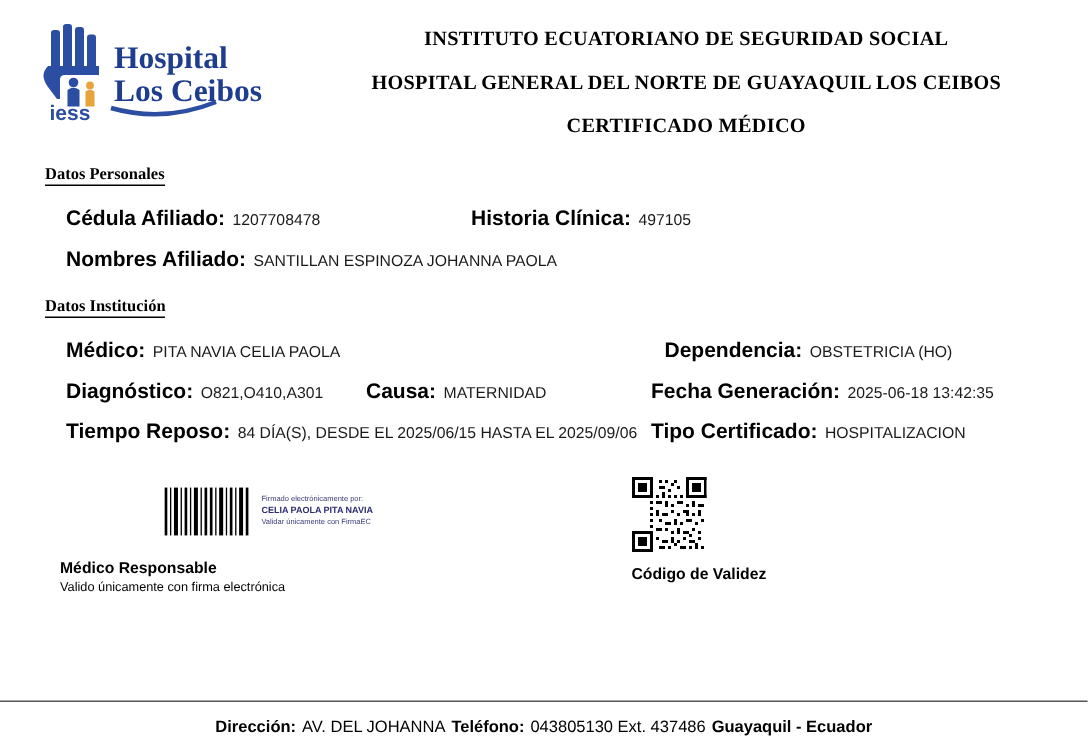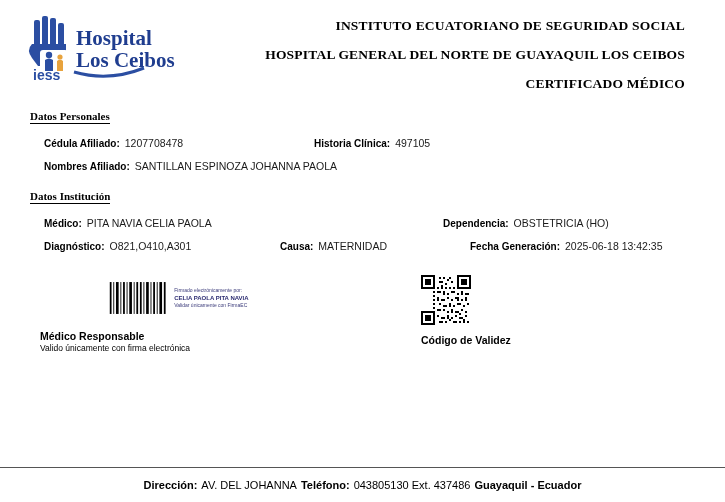--- a/index.html
+++ b/index.html
@@ -29,22 +29,21 @@
     padding-left: 24px;
     box-sizing: border-box;
     display: flex;
     align-items: flex-start;
   }
   .logo-svg {
     display: block;
   }
   .header-titles {
     flex: 1;
-    text-align: right;
-    padding-right: 40px;
+    text-align: center;
     padding-top: 4px;
   }
   .header-titles div {
     font-family: "Liberation Serif", serif;
     font-weight: bold;
     font-size: 13.5px;
     letter-spacing: 0.2px;
     color: #000;
     margin-bottom: 13px;
   }
@@ -63,41 +62,41 @@
   .sec-block { margin-top: 14px; }
 
   .row {
     display: flex;
     margin: 11px 0 0 44px;
     font-size: 11px;
     align-items: baseline;
   }
   .lbl {
     font-weight: bold;
-    font-size: 10px;
+    font-size: 14px;
     color: #000;
     white-space: nowrap;
   }
   .val {
     font-size: 10.5px;
     color: #1a1a1a;
     margin-left: 5px;
     white-space: nowrap;
   }
 
   .field { display: flex; align-items: baseline; }
 
   
   .f-cedula { width: 270px; }
   .f-historia { }
 
   .f-medico { width: 399px; }
   .f-dependencia { }
 
-  .f-diag { width: 236px; }
+  .f-diag { width: 200px; }
   .f-causa { width: 190px; }
   .f-fecha { }
 
   .f-reposo { width: 390px; }
   .f-tipocert { }
 
   
   .sign-area {
     display: flex;
     margin-top: 22px;
@@ -245,20 +244,30 @@
     <div class="field f-causa">
       <span class="lbl">Causa:</span>
       <span class="val">MATERNIDAD</span>
     </div>
     <div class="field f-fecha">
       <span class="lbl">Fecha Generación:</span>
       <span class="val">2025-06-18 13:42:35</span>
     </div>
   </div>
 
+  <div class="row">
+    <div class="field f-reposo">
+      <span class="lbl">Tiempo Reposo:</span>
+      <span class="val">84 DÍA(S), DESDE EL 2025/06/15 HASTA EL 2025/09/06</span>
+    </div>
+    <div class="field f-tipocert">
+      <span class="lbl">Tipo Certificado:</span>
+      <span class="val">HOSPITALIZACION</span>
+    </div>
+  </div>
 </div>
 
 <div class="sign-area">
 
   <div class="sign-block">
     <div class="barcode-row">
       <svg width="68" height="40" viewBox="0 0 68 40">
         <rect x="0" y="0" width="68" height="40" fill="#ffffff"></rect>
         <g fill="#000000">
           <rect x="2" y="2" width="2" height="36"></rect>

